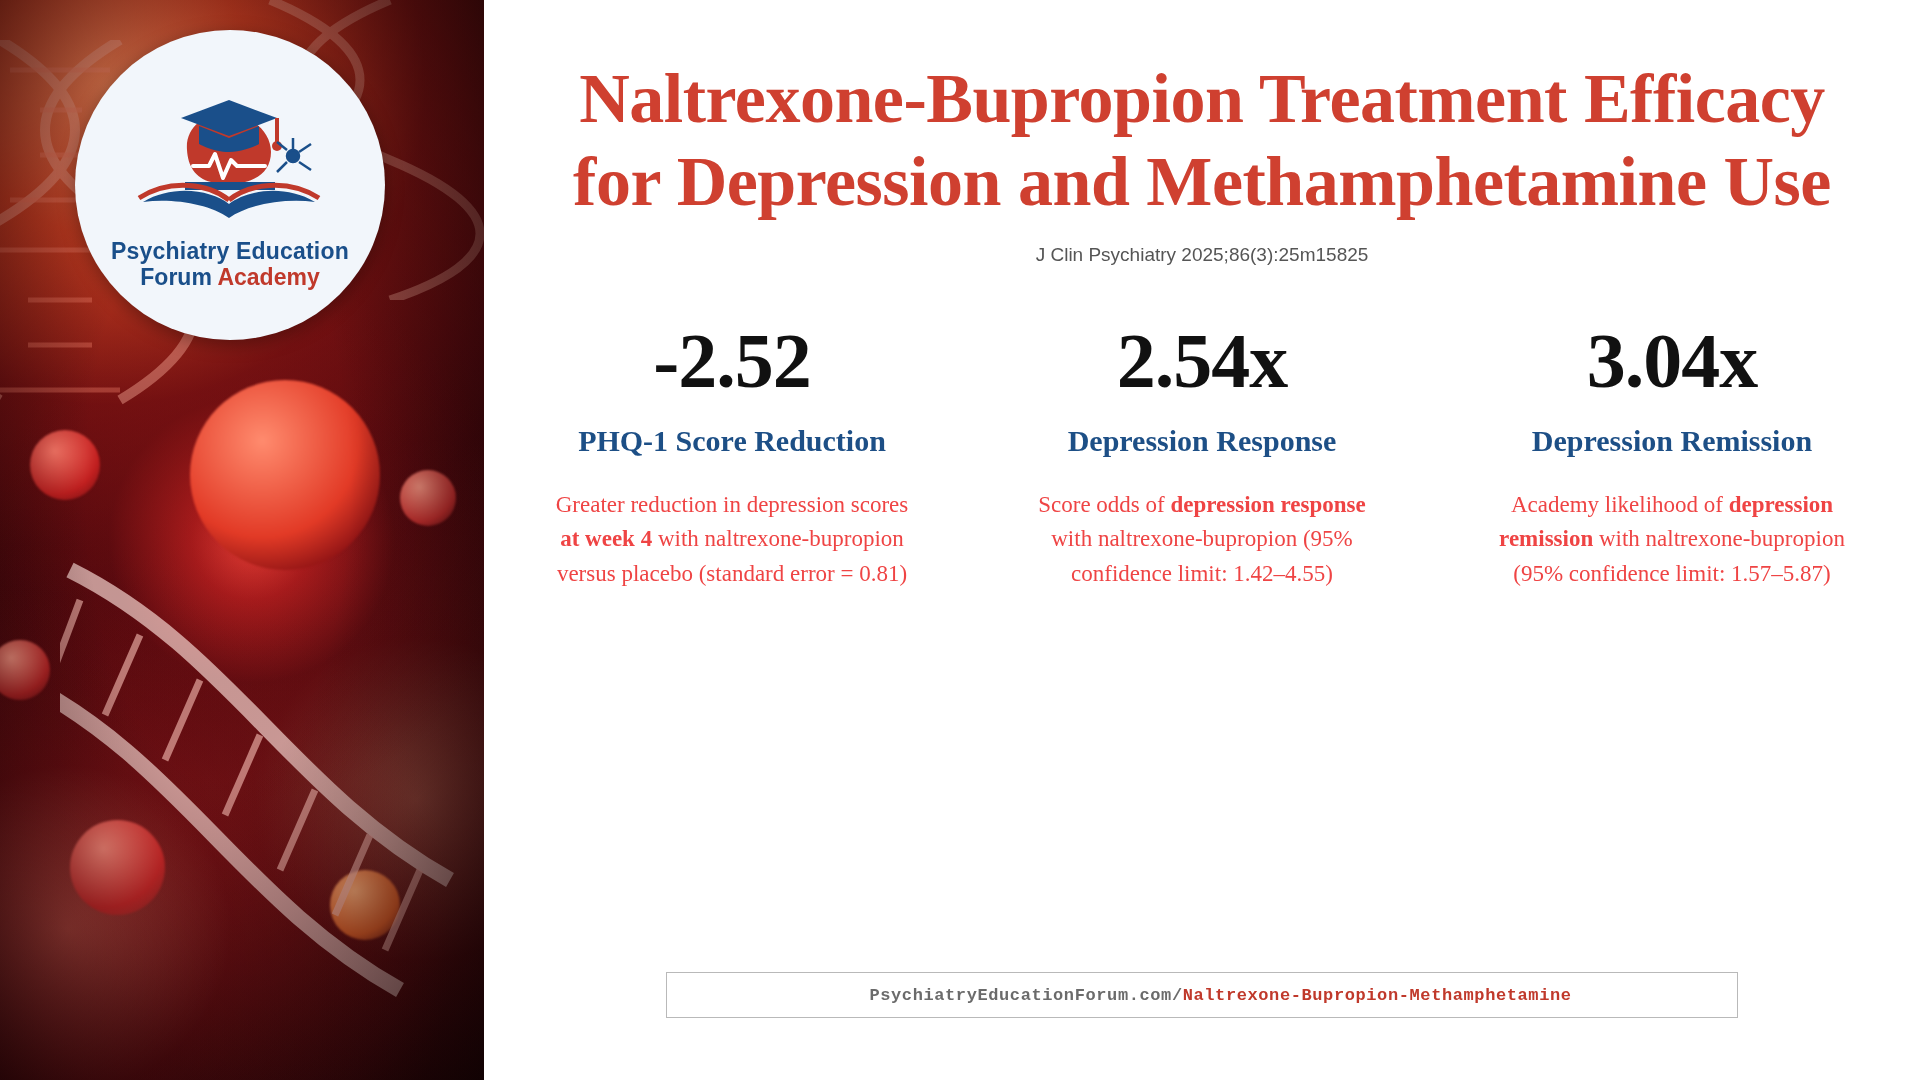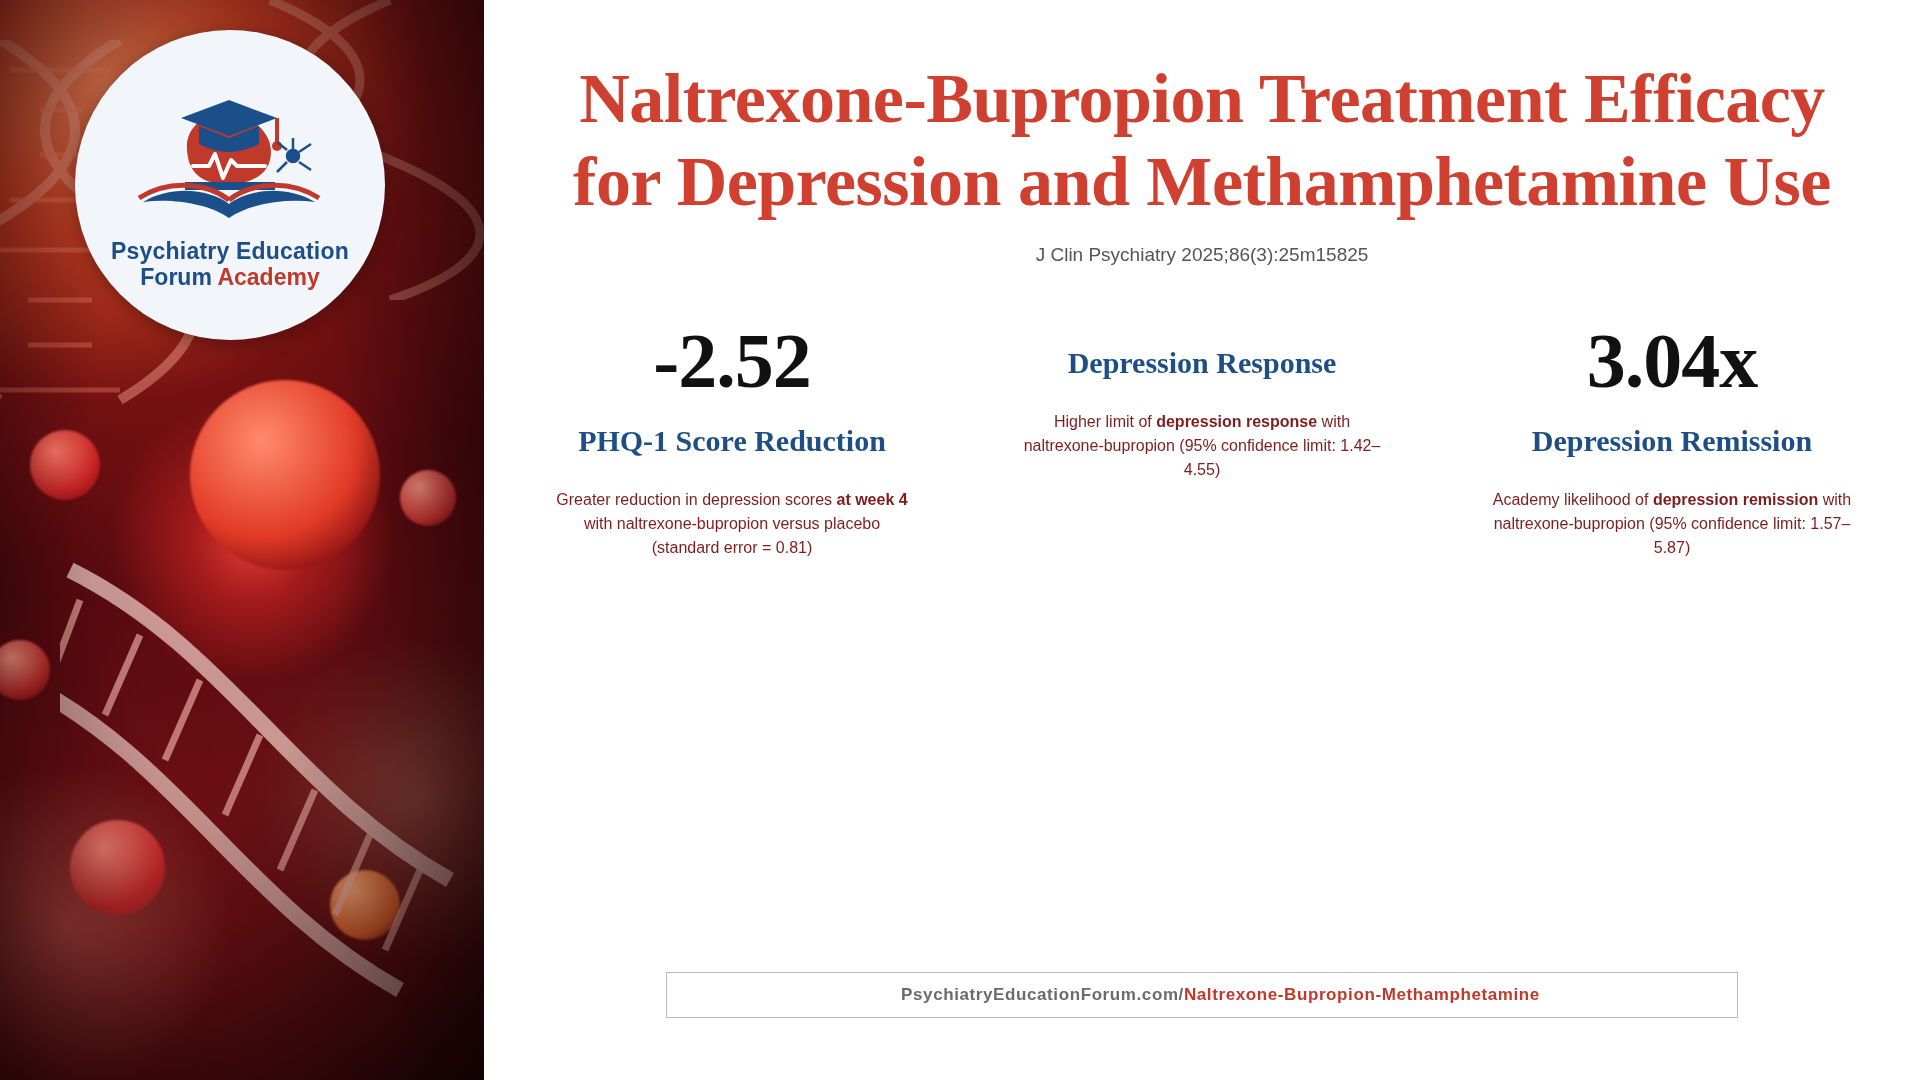--- a/index.html
+++ b/index.html
@@ -159,43 +159,43 @@
     margin-top: 22px;
     font-family: "Liberation Serif", serif;
     font-weight: bold;
     font-size: 30px;
     line-height: 1.25;
     color: #1d4f86;
   }
 
   .stat-desc {
     margin-top: 28px;
-    font-family: Liberation Sans, sans-serif;
-    font-size: 16px;
+    font-family: Liberation Serif, serif;
+    font-size: 23px;
     line-height: 1.5;
-    color: #7f1d1d;
+    color: #ef4444;
     padding: 0 18px;
   }
   .stat-desc b { font-weight: bold; }
 
   .footer-bar {
     position: absolute;
     left: 50%;
     transform: translateX(-50%);
     bottom: 62px;
     width: 1070px;
     height: 44px;
     border: 1px solid #b9b9b9;
     background: #ffffff;
     display: flex;
     align-items: center;
     justify-content: center;
   }
   .footer-text {
-    font-family: Liberation Sans, sans-serif;
+    font-family: Liberation Mono, monospace;
     font-size: 17px;
     letter-spacing: 0.6px;
     color: #6b6b6b;
     font-weight: bold;
     padding-left: 37px;
   }
   .footer-text .slug { color: #c0392b; }
 </style>
 </head>
 <body>
@@ -305,22 +305,23 @@
 
     <div class="stats">
 
       <div class="stat">
         <div class="stat-value">-2.52</div>
         <div class="stat-label">PHQ-1 Score Reduction</div>
         <div class="stat-desc"><span>Greater reduction in depression scores </span><b>at week 4</b><span> with naltrexone-bupropion versus placebo (standard error = 0.81)</span></div>
       </div>
 
       <div class="stat">
+        <div class="stat-value">2.54x</div>
         <div class="stat-label">Depression Response</div>
-        <div class="stat-desc"><span>Higher limit of </span><b>depression response</b><span> with naltrexone-bupropion (95% confidence limit: 1.42–4.55)</span></div>
+        <div class="stat-desc"><span>Score odds of </span><b>depression response</b><span> with naltrexone-bupropion (95% confidence limit: 1.42–4.55)</span></div>
       </div>
 
       <div class="stat">
         <div class="stat-value">3.04x</div>
         <div class="stat-label">Depression Remission</div>
         <div class="stat-desc"><span>Academy likelihood of </span><b>depression remission</b><span> with naltrexone-bupropion (95% confidence limit: 1.57–5.87)</span></div>
       </div>
 
     </div>
 

